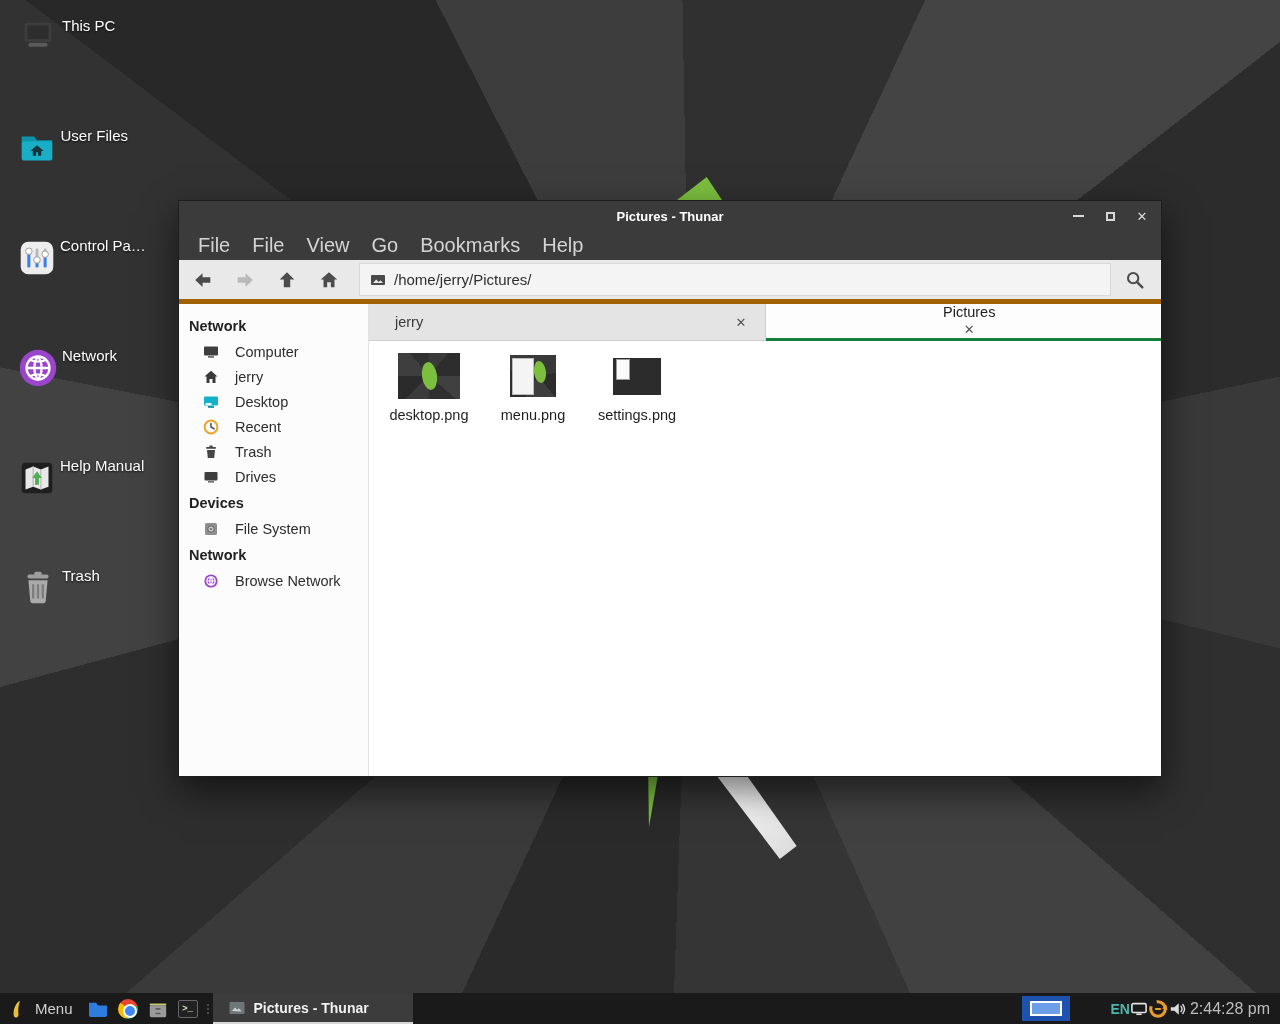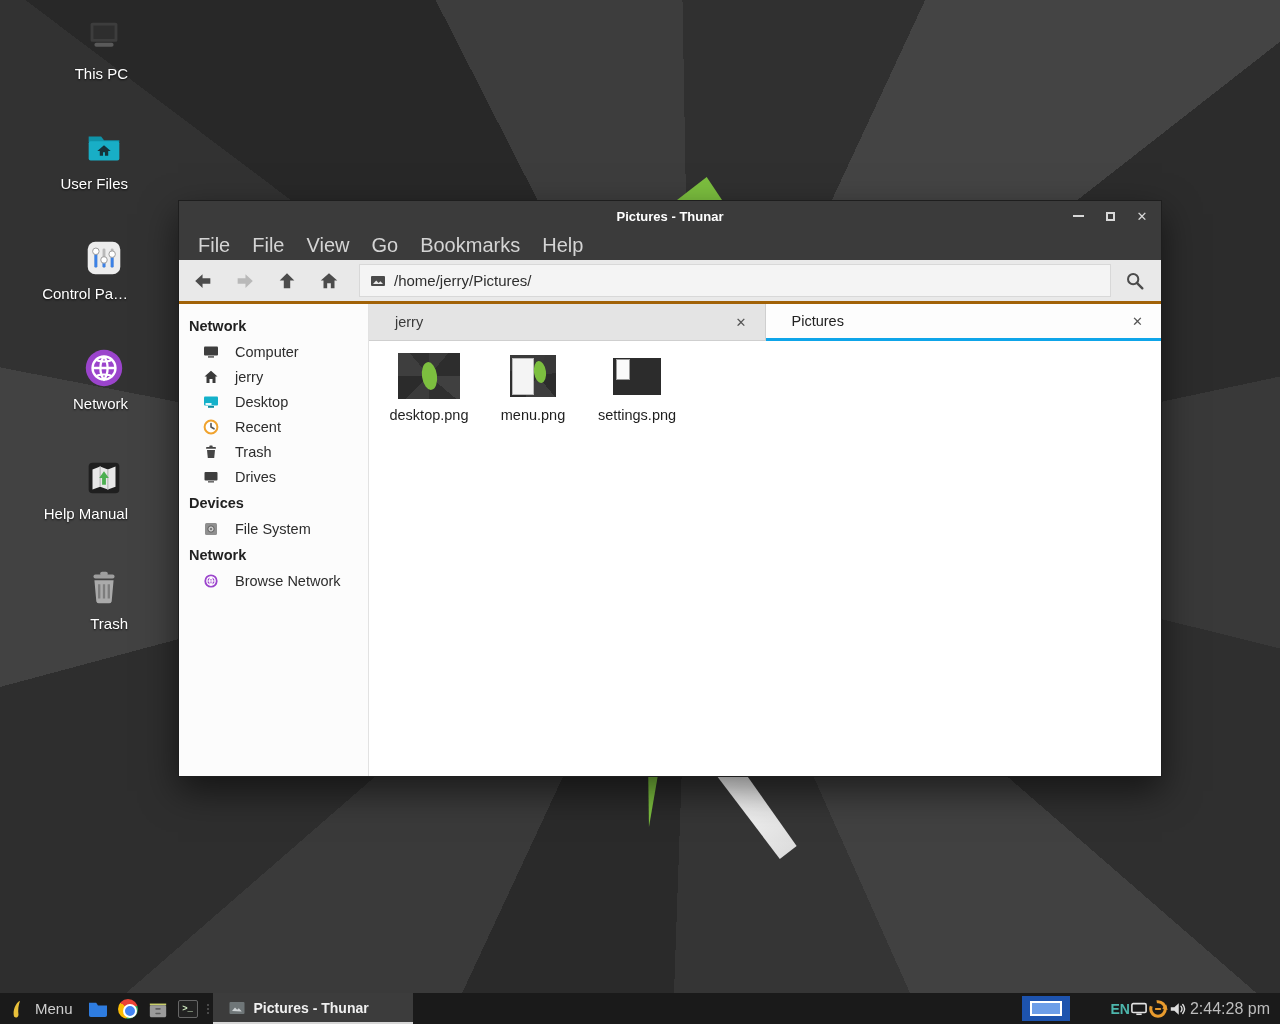--- a/index.html
+++ b/index.html
@@ -22,22 +22,22 @@
     background:#7cbf3f; clip-path:polygon(0 100%, 66% 0, 100% 100%); }
   .wp-green-sliver { left:645px; top:777px; width:18px; height:50px;
     background:#7cbf3f; clip-path:polygon(18% 0, 70% 0, 22% 100%); }
   .wp-white-blade { left:716px; top:777px; width:84px; height:82px;
     background:linear-gradient(135deg,#ffffff,#d9d9d9);
     clip-path:polygon(2% 0, 38% 0, 96% 84%, 76% 100%); }
 
   
   .desktop-icons { position:absolute; left:14px; top:14px; width:114px;
     display:flex; flex-direction:column; }
-  .dicon { height:68px; margin-bottom:42px; display:flex; flex-direction:column;
-    align-items:flex-end; }
+  .dicon { height:68px; margin-bottom:42px; display:flex; flex-direction:row;
+    align-items:flex-start; }
   .dicon .ic { width:48px; height:48px; display:flex; align-items:center;
     justify-content:center; }
   .dicon .lbl { margin-top:3px; color:#fff; font-size:15px;
     text-shadow:0 1px 2px rgba(0,0,0,.8); white-space:nowrap; }
 
   
   .window { position:absolute; left:178px; top:200px; width:984px; height:577px;
     background:#fff; border:1px solid #1e1e1e;
     box-shadow:0 14px 34px rgba(0,0,0,.55); display:flex; flex-direction:column; }
   .titlebar { height:30px; background:#3b3b3b; position:relative; flex:none;
@@ -47,21 +47,21 @@
     display:flex; align-items:center; gap:10px; }
   .win-btn { width:22px; height:22px; display:flex; align-items:center;
     justify-content:center; color:#d8d8d8; font-size:13px; cursor:default; }
   .glyph-min { width:11px; height:2px; background:#d8d8d8; display:block; }
   .glyph-max { width:9px; height:9px; border:2px solid #d8d8d8; display:block; }
 
   .menubar { height:29px; background:#3b3b3b; flex:none; display:flex;
     align-items:center; padding-left:8px; }
   .menu-item { color:#d4d4d4; font-size:20px; padding:5px 11px; }
 
-  .toolbar { height:44px; background:#e9e9e9; border-bottom:3px solid #a16207;
+  .toolbar { height:44px; background:#e9e9e9; border-bottom:5px solid #a16207;
     flex:none; display:flex; align-items:center; padding:0 4px; gap:2px; }
   .navbtn { width:40px; height:36px; display:flex; align-items:center;
     justify-content:center; border-radius:2px; }
   .pathbar { flex:1; height:33px; margin-left:8px; background:#f4f4f4;
     border:1px solid #d8d8d8; display:flex; align-items:center; gap:8px;
     padding:0 10px; }
   .pathbar .path-text { font-size:15px; color:#2e2e2e; }
   .searchbtn { width:44px; height:36px; display:flex; align-items:center;
     justify-content:center; }
 
@@ -74,22 +74,22 @@
     padding:4px 8px 4px 23px; font-size:14.5px; color:#2c2c2c; }
   .sb-item .ic16 { width:17px; height:17px; flex:none; display:flex;
     align-items:center; justify-content:center; }
 
   .content { flex:1; display:flex; flex-direction:column; min-width:0; }
   .tabbar { height:37px; flex:none; display:flex; background:#fff; }
   .tab { flex:1; display:flex; align-items:center; padding:0 14px 0 26px;
     background:#e4e4e4; border-right:1px solid #cfcfcf;
     border-bottom:1px solid #cfcfcf; color:#3a3a3a; font-size:14.5px; }
   .tab .tab-label { flex:1; text-align:left; }
-  .tab.active { background:#fdfdfd; border-bottom:3px solid #0ea5e9;
-    border-right:none; color:#222; }
+  .tab.active { background:#fdfdfd; border-bottom:3px solid #15803d;
+    border-right:none; color:#222;flex-direction:column; }
   .tab-close { color:#555; font-size:13px; padding:2px 4px; }
 
   .files { flex:1; background:#fff; padding:8px 10px; display:flex;
     align-items:flex-start; gap:4px; overflow:hidden; }
   .file { width:100px; display:flex; flex-direction:column; align-items:center; }
   .thumb-wrap { height:54px; display:flex; align-items:center;
     justify-content:center; }
   .file .fname { margin-top:4px; font-size:14.5px; color:#1f1f1f; }
 
   .thumb-desktop { width:62px; height:46px; position:relative;

